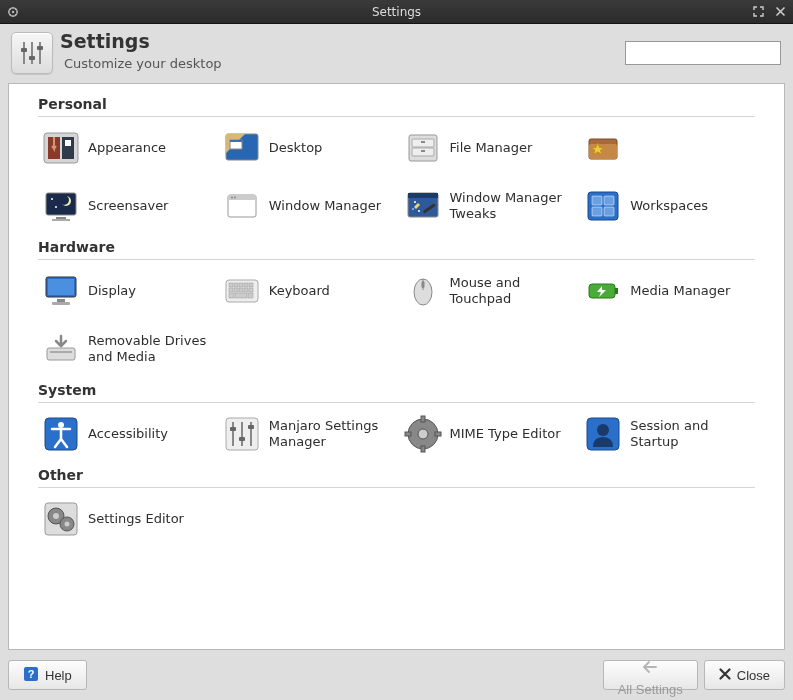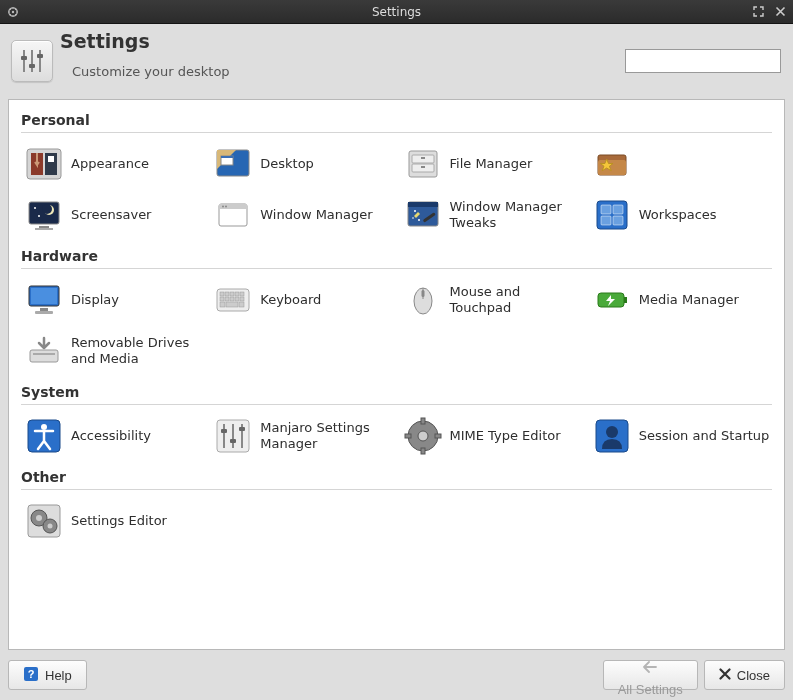--- a/index.html
+++ b/index.html
@@ -38,50 +38,50 @@
     display:flex;
     align-items:center;
     padding: 6px 12px 4px 10px;
   }
   .header-icon {
     width:44px; height:44px;
     display:flex; align-items:center; justify-content:center;
   }
   .header-text { margin-left:6px; flex:1;}
   .header-text h1 { margin:0; font-size:19px; font-weight:700; color:#333;}
-  .header-text p { margin:12px; font-size:13px; color:#555;}
+  .header-text p { margin:4px; font-size:13px; color:#555;}
   .search-wrap {
     width:156px; height:24px; background:#fff; border:1px solid #999;
     display:flex; align-items:center; padding:0 4px;
   }
   .search-wrap input {
     flex:1; border:none; outline:none; font-size:13px; background:transparent;
   }
   .content-frame {
     margin: 4px 8px 8px 8px;
     border:1px solid #b8b8b8;
     background:#fff;
     flex:1;
     overflow-y:auto;
-    padding: 8px 12px;
+    padding: 8px 29px;
   }
   .category { margin-bottom:4px;}
   .cat-title {
     font-weight:700;
     font-size:14px;
     color:#333;
     padding:4px 0 2px 0;
   }
   .cat-sep {
     border:none; border-top:1px solid #d5d5d5; margin:2px 0 6px 0;
   }
   .items {
     display:grid;
     grid-template-columns: repeat(4, 1fr);
-    gap:1px 6px;
+    gap:8px 6px;
   }
   .item {
     display:flex;
     align-items:center;
     padding:4px 2px;
     border-radius:3px;
     cursor:pointer;
     min-height:50px;
   }
   .item-icon {

